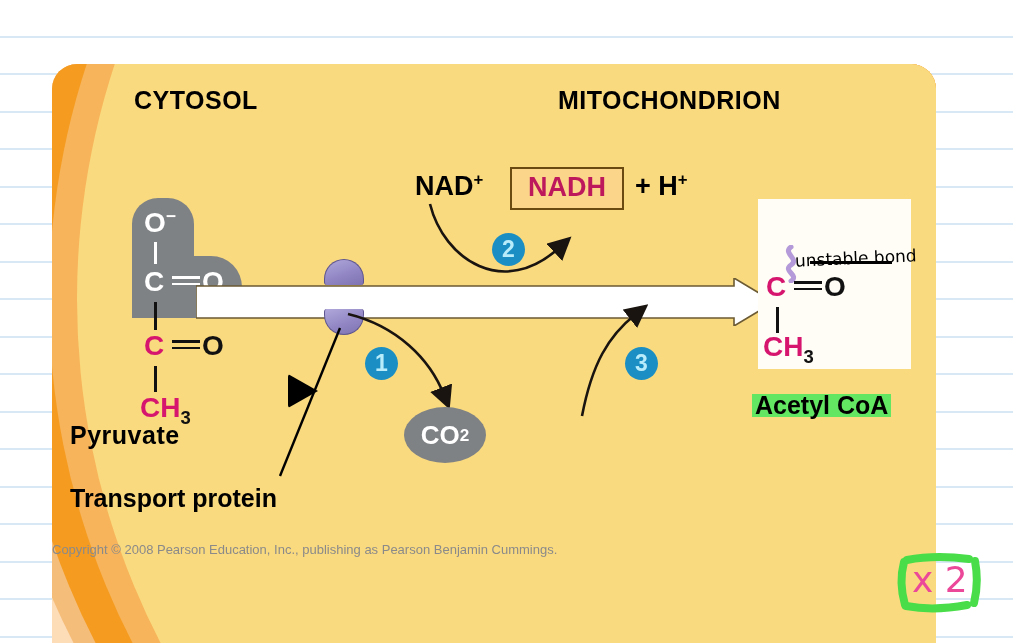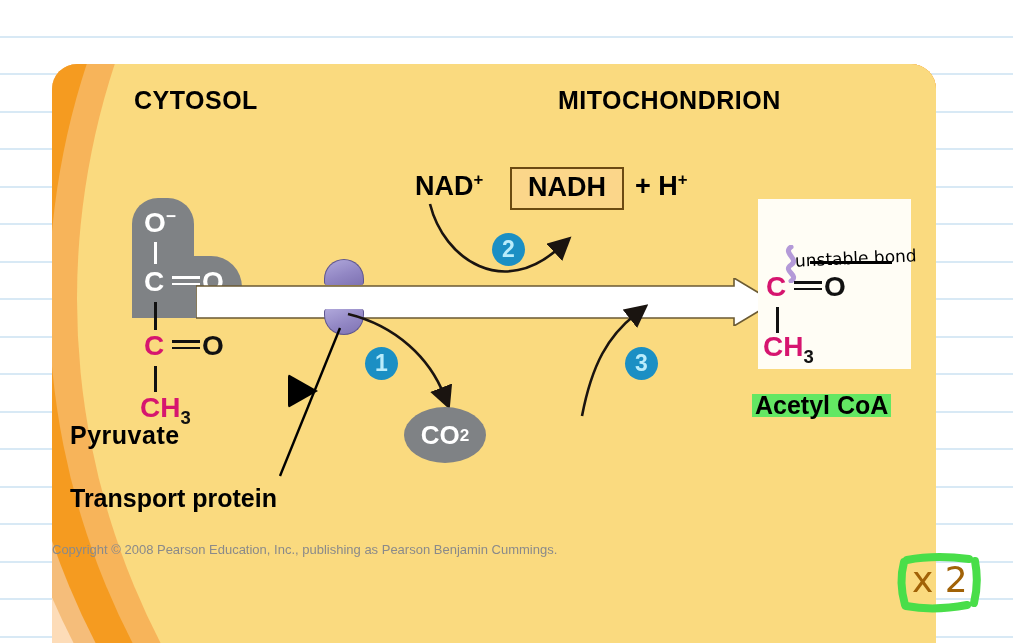--- a/index.html
+++ b/index.html
@@ -57,21 +57,21 @@
   }
   #tp-top{ left:272px; top:195px; border-radius:20px 20px 3px 3px; border-bottom:none;}
   #tp-bot{ left:272px; top:245px; border-radius:3px 3px 20px 20px; border-top:none;}
 
   
   #nadplus{ position:absolute; left:363px; top:106px; font-size:27px; font-weight:bold;}
   #nadh-box{
     position:absolute;left:458px;top:103px;
     padding:3px 16px 5px;
     background:#fbd68a;border:2.5px solid #6b4a12;
-    font-size:27px;font-weight:bold;color:#000000;
+    font-size:27px;font-weight:bold;color:#be185d;
   }
   #hplus{ position:absolute;left:583px;top:106px;font-size:27px;font-weight:bold;}
   sup{font-size:.62em;}
 
   
   #pyruvate{ position:absolute;left:40px;top:124px;width:160px;height:230px;}
   .greyblob{
     position:absolute;background:#7f8285;
   }
   #gb-v{ left:40px;top:10px;width:62px;height:100px;border-radius:26px 26px 0 0;}
@@ -160,21 +160,21 @@
     position:absolute;left:52px;top:542px;
     font-size:13px;color:#8a8a8a;white-space:nowrap;
     font-family:"Liberation Sans",sans-serif;
   }
   
   #x2{
     position:absolute;left:893px;top:551px;width:88px;height:62px;
   }
   #x2 .txt{
     position:absolute;left:19px;top:8px;
-    font-size:36px;color:#a16207;font-weight:normal;
+    font-size:36px;color:#ec4899;font-weight:normal;
     font-family:"DejaVu Sans",sans-serif;
   }
 </style>
 </head>
 <body>
 
 <div id="paper"></div>
 
 <div id="diagram">
 

